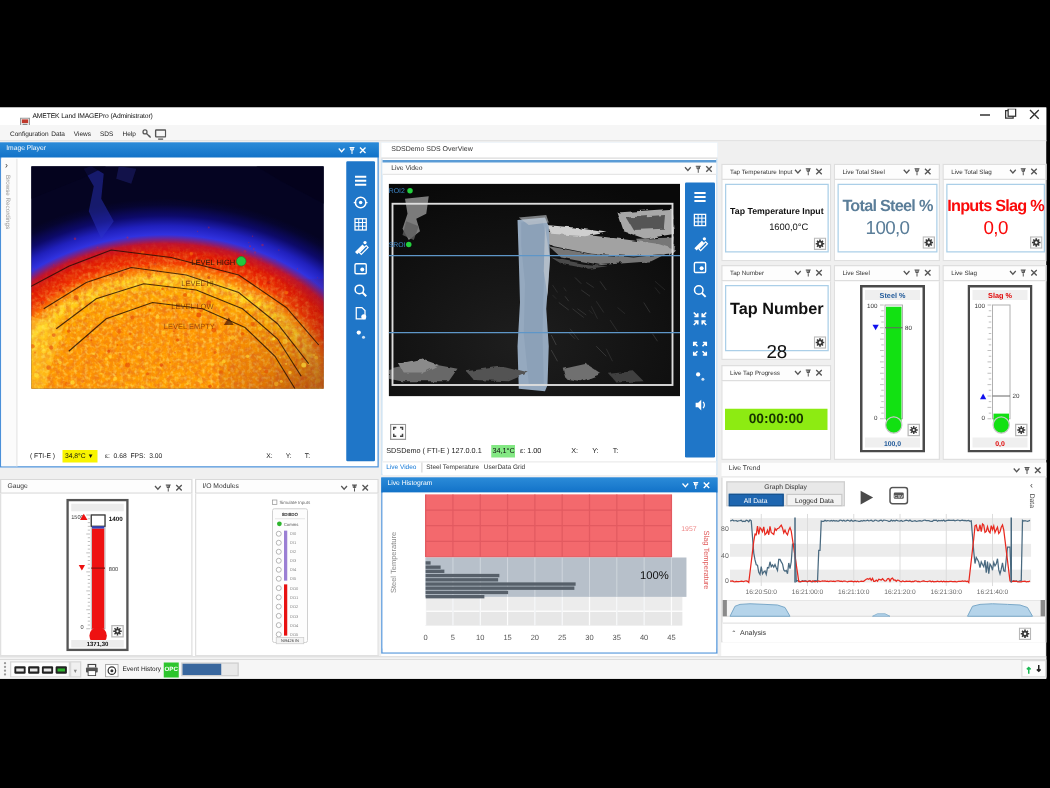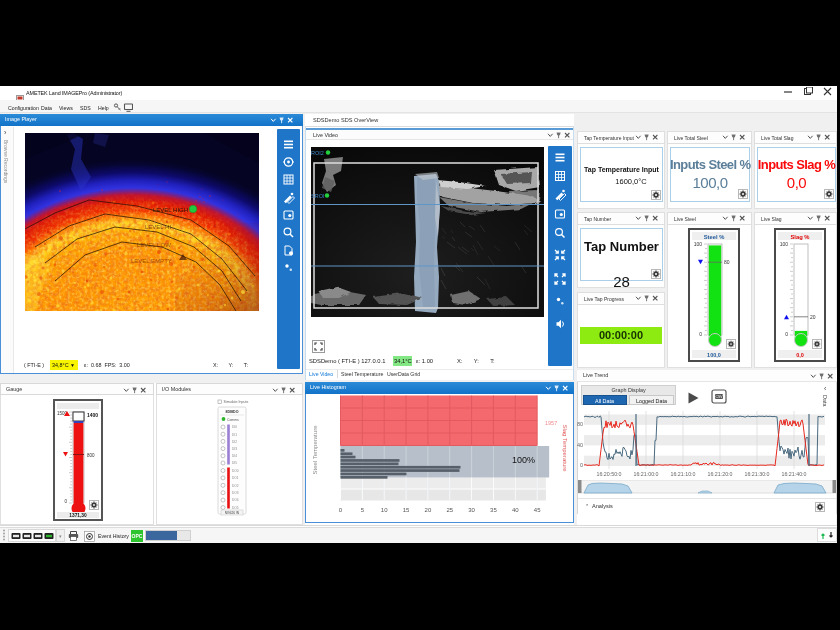--- a/index.html
+++ b/index.html
@@ -693,21 +693,21 @@
 <div class="abs " style="left:667px;top:45px;width:85px;height:78px;background:#fff;border:1px solid #e0e0e0"></div>
 <div class="abs " style="left:667px;top:45px;width:85px;height:13px;background:#fdfdfd;border:1px solid #dedede">
       <span style="position:absolute;left:6px;top:3px;font-size:5px;color:#333">Live Total Steel</span>
     </div>
     <svg class="abs" style="left:722px;top:48px" width="23" height="7" viewBox="0 0 23 7">
       <path d="M1 1.8l2.3 2.6 2.3-2.6" stroke="#555" stroke-width="1" fill="none"></path>
       <path d="M9.6 1h4M11.6 1v2.8M10.6 1v2h2V1M11.6 3.8v2.4" stroke="#555" stroke-width="0.8" fill="none"></path>
       <path d="M18 1l4.4 4.4m0-4.4L18 5.4" stroke="#555" stroke-width="1.1" fill="none"></path>
     </svg>
 <div class="abs " style="left:670px;top:61px;width:80px;height:55px;background:#fff;border:1px solid #abcfe8"></div>
-<div class="abs " style="left:670px;top:71px;width:80px;height:14px;font-size:13px;font-weight:bold;color:#5b7e99;text-align:center;letter-spacing:-0.6px;white-space:nowrap">Inputs Steel %</div>
+<div class="abs " style="left:670px;top:71px;width:80px;height:14px;font-size:13px;font-weight:bold;color:#5b7e99;text-align:center;letter-spacing:-0.6px;white-space:nowrap">Total Steel %</div>
 <div class="abs " style="left:670px;top:88px;width:80px;height:16px;font-size:15px;color:#5b7e99;text-align:center;letter-spacing:-0.5px">100,0</div>
 <svg class="abs" style="left:738px;top:103px" width="10" height="10" viewBox="0 0 10 10">
       <rect x="0.5" y="0.5" width="9" height="9" fill="#fdfdfd" stroke="#b8b8b8"></rect>
       <g stroke="#3a3a3a" stroke-width="1.3">
         <line x1="5" y1="1.6" x2="5" y2="8.4"></line>
         <line x1="1.6" y1="5" x2="8.4" y2="5"></line>
         <line x1="2.6" y1="2.6" x2="7.4" y2="7.4"></line>
         <line x1="7.4" y1="2.6" x2="2.6" y2="7.4"></line>
       </g>
       <circle cx="5" cy="5" r="2.4" fill="#3a3a3a"></circle>

